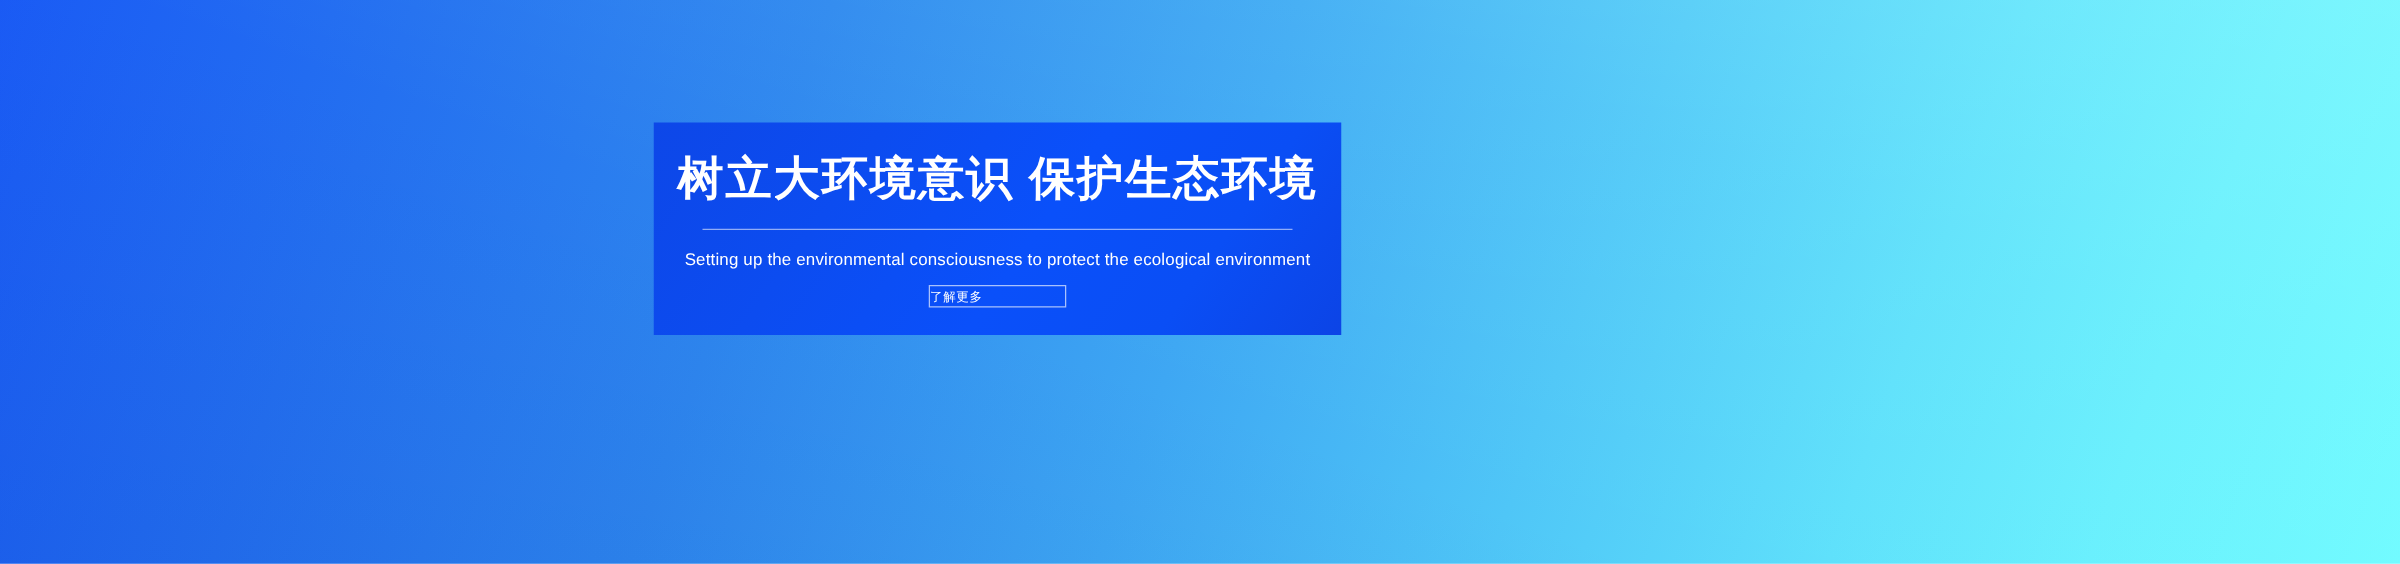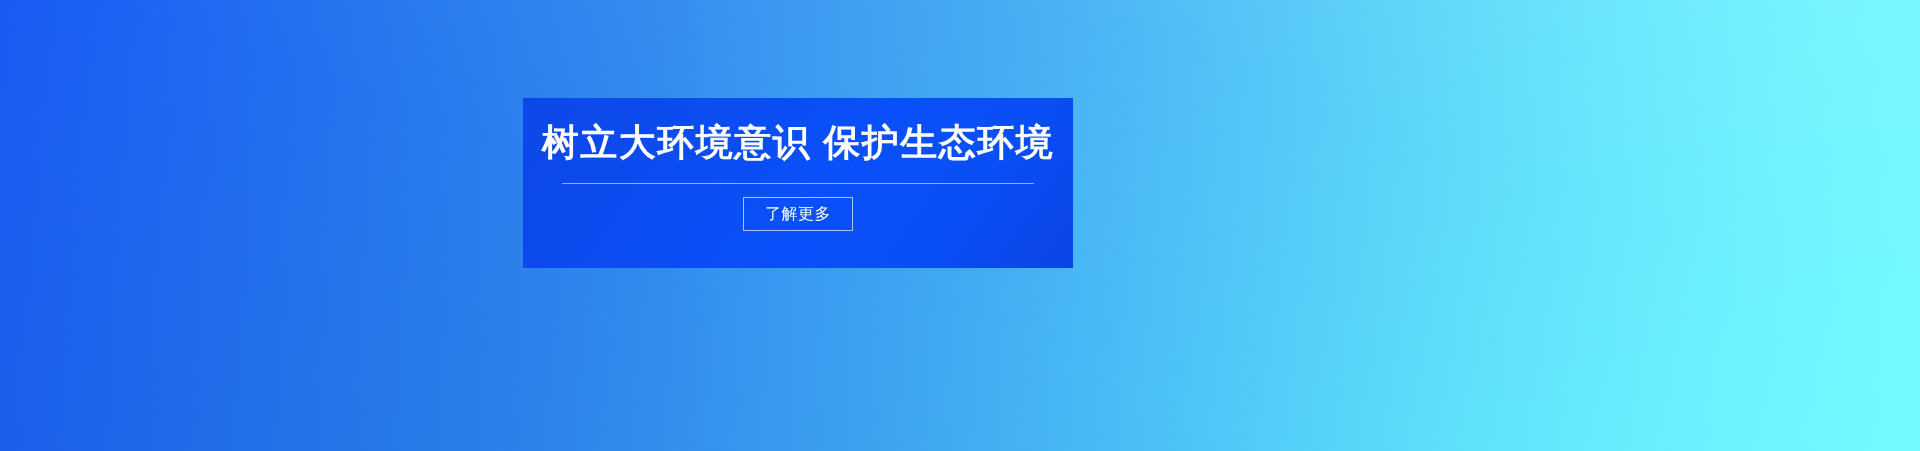--- a/index.html
+++ b/index.html
@@ -89,44 +89,45 @@
     margin: 0;
     margin-top: 16px;
     white-space: nowrap;
     text-align: center;
     font-family: "Liberation Sans", "DejaVu Sans", sans-serif;
   }
 
   #cta-button {
     margin-top: 13px;
     width: 110px;
-    height: 34px;
+    height: 18px;
     border: 1px solid rgba(255,255,255,0.65);
     background: transparent;
     color: #ffffff;
-    font-size: 16px;
+    font-size: 10px;
     letter-spacing: 0.5px;
     line-height: 20px;
-    text-align: center;
+    text-align: left;
     box-sizing: border-box;
     cursor: pointer;
     padding: 0;
     font-family: "Liberation Sans", "DejaVu Sans", sans-serif;
   }
 </style>
 </head>
 <body>
 
 <div id="banner">
 
   <div id="banner-sheen"></div>
 
   <div id="panel">
 
     <h1 id="headline">树立大环境意识 保护生态环境</h1>
 
     <div id="divider"></div>
 
+    <p id="subtitle">Setting up the environmental consciousness to protect the ecological environment</p>
 
     <button id="cta-button">了解更多</button>
 
   </div>
 </div>
 
 </body></html>

